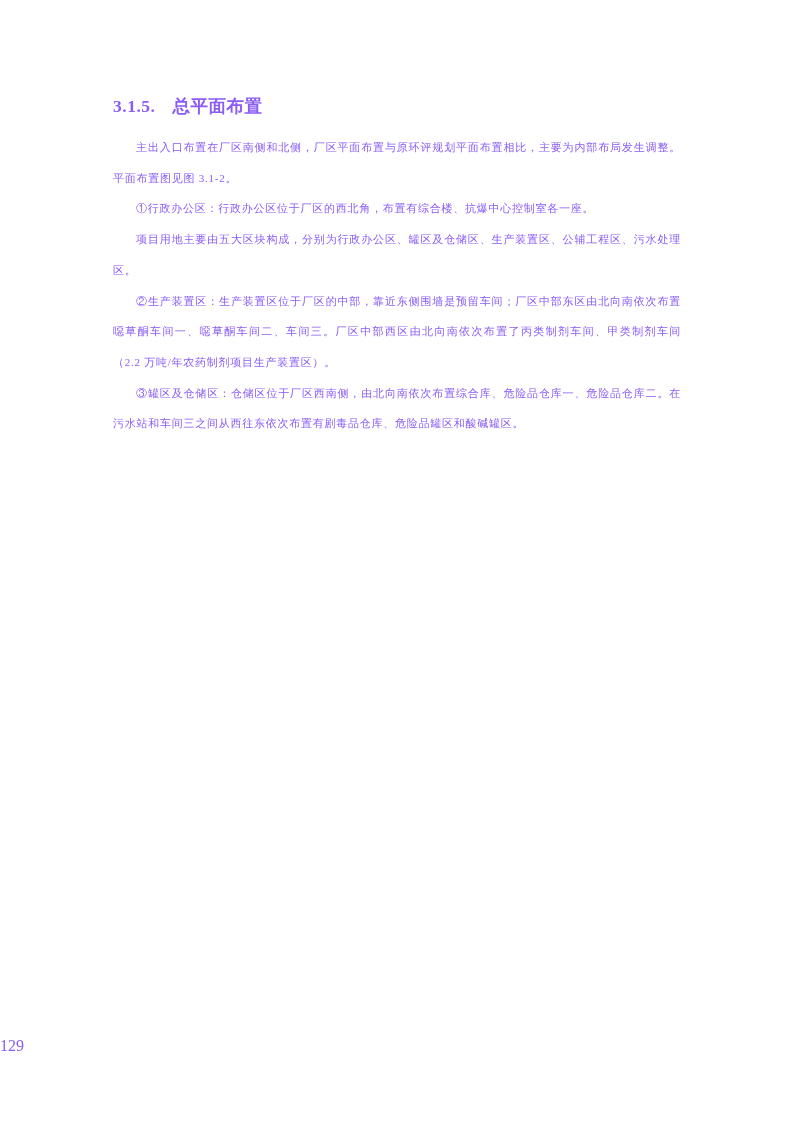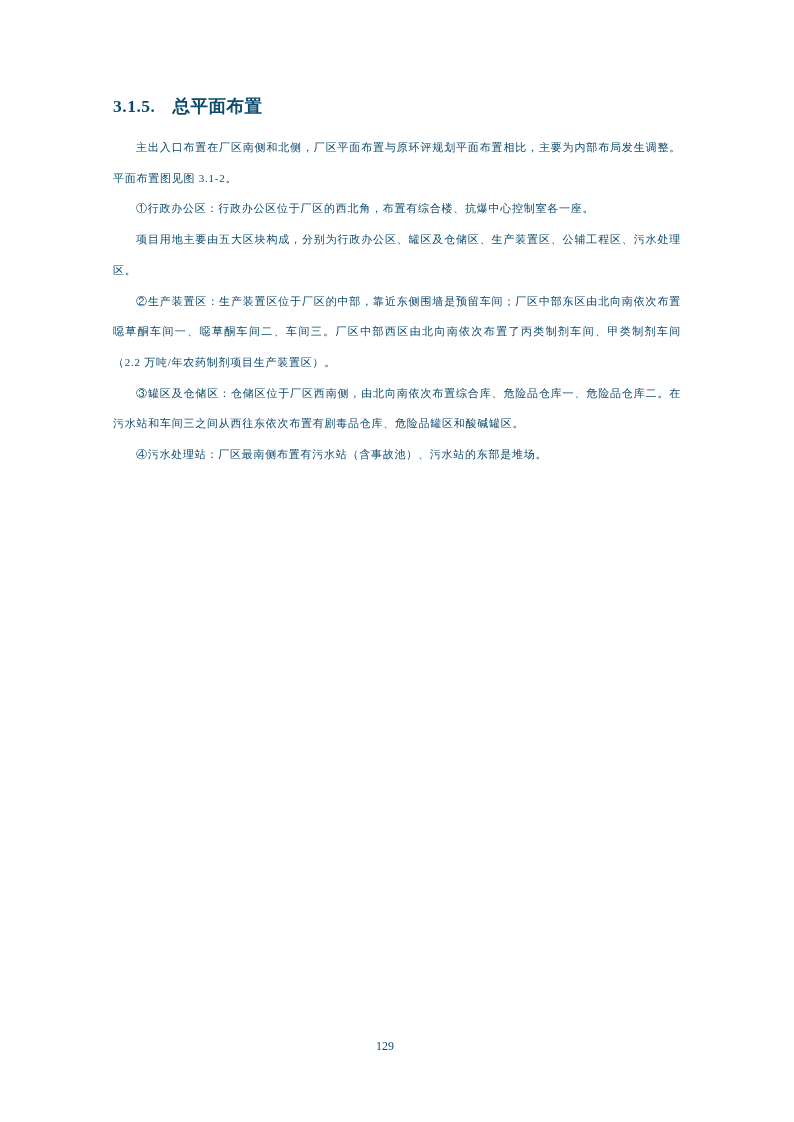--- a/index.html
+++ b/index.html
@@ -2,21 +2,21 @@
 <html><head>
 <meta charset="utf-8">
 <style>
   * { margin: 0; padding: 0; box-sizing: border-box; }
   html, body { background: #ffffff; }
   .page {
     position: relative;
     width: 794px;
     height: 1122px;
     background: #ffffff;
-    color: #0c4a6e;
+    color: #8b5cf6;
     font-family: "Liberation Serif", "DejaVu Serif", serif;
     overflow: hidden;
   }
   .content {
     position: absolute;
     left: 113px;
     top: 93px;
     width: 568px;
   }
   .section-heading {
@@ -38,35 +38,34 @@
     text-align: justify;
     text-justify: inter-character;
     text-indent: 2.1em;
     margin: 0;
   }
   .page-footer {
     position: absolute;
     left: 0;
     top: 1038px;
     width: 770px;
-    text-align: center;
-    font-size: 12px;
+    text-align: left;
+    font-size: 16px;
     line-height: 16px;
     font-family: "Liberation Serif", "DejaVu Serif", serif;
   }
 </style>
 </head>
 <body>
 
 <div class="page">
   <div class="content">
     <h1 class="section-heading"><span class="num">3.1.5.</span><span>总平面布置</span></h1>
     <div class="body-text">
       <p>主出入口布置在厂区南侧和北侧，厂区平面布置与原环评规划平面布置相比，主要为内部布局发生调整。平面布置图见图 3.1-2。</p>
       <p>①行政办公区：行政办公区位于厂区的西北角，布置有综合楼、抗爆中心控制室各一座。</p>
       <p>项目用地主要由五大区块构成，分别为行政办公区、罐区及仓储区、生产装置区、公辅工程区、污水处理区。</p>
       <p>②生产装置区：生产装置区位于厂区的中部，靠近东侧围墙是预留车间；厂区中部东区由北向南依次布置噁草酮车间一、噁草酮车间二、车间三。厂区中部西区由北向南依次布置了丙类制剂车间、甲类制剂车间（2.2 万吨/年农药制剂项目生产装置区）。</p>
       <p>③罐区及仓储区：仓储区位于厂区西南侧，由北向南依次布置综合库、危险品仓库一、危险品仓库二。在污水站和车间三之间从西往东依次布置有剧毒品仓库、危险品罐区和酸碱罐区。</p>
-      <p>④污水处理站：厂区最南侧布置有污水站（含事故池）、污水站的东部是堆场。</p>
     </div>
   </div>
   <div class="page-footer">129</div>
 </div>
 
 </body></html>

